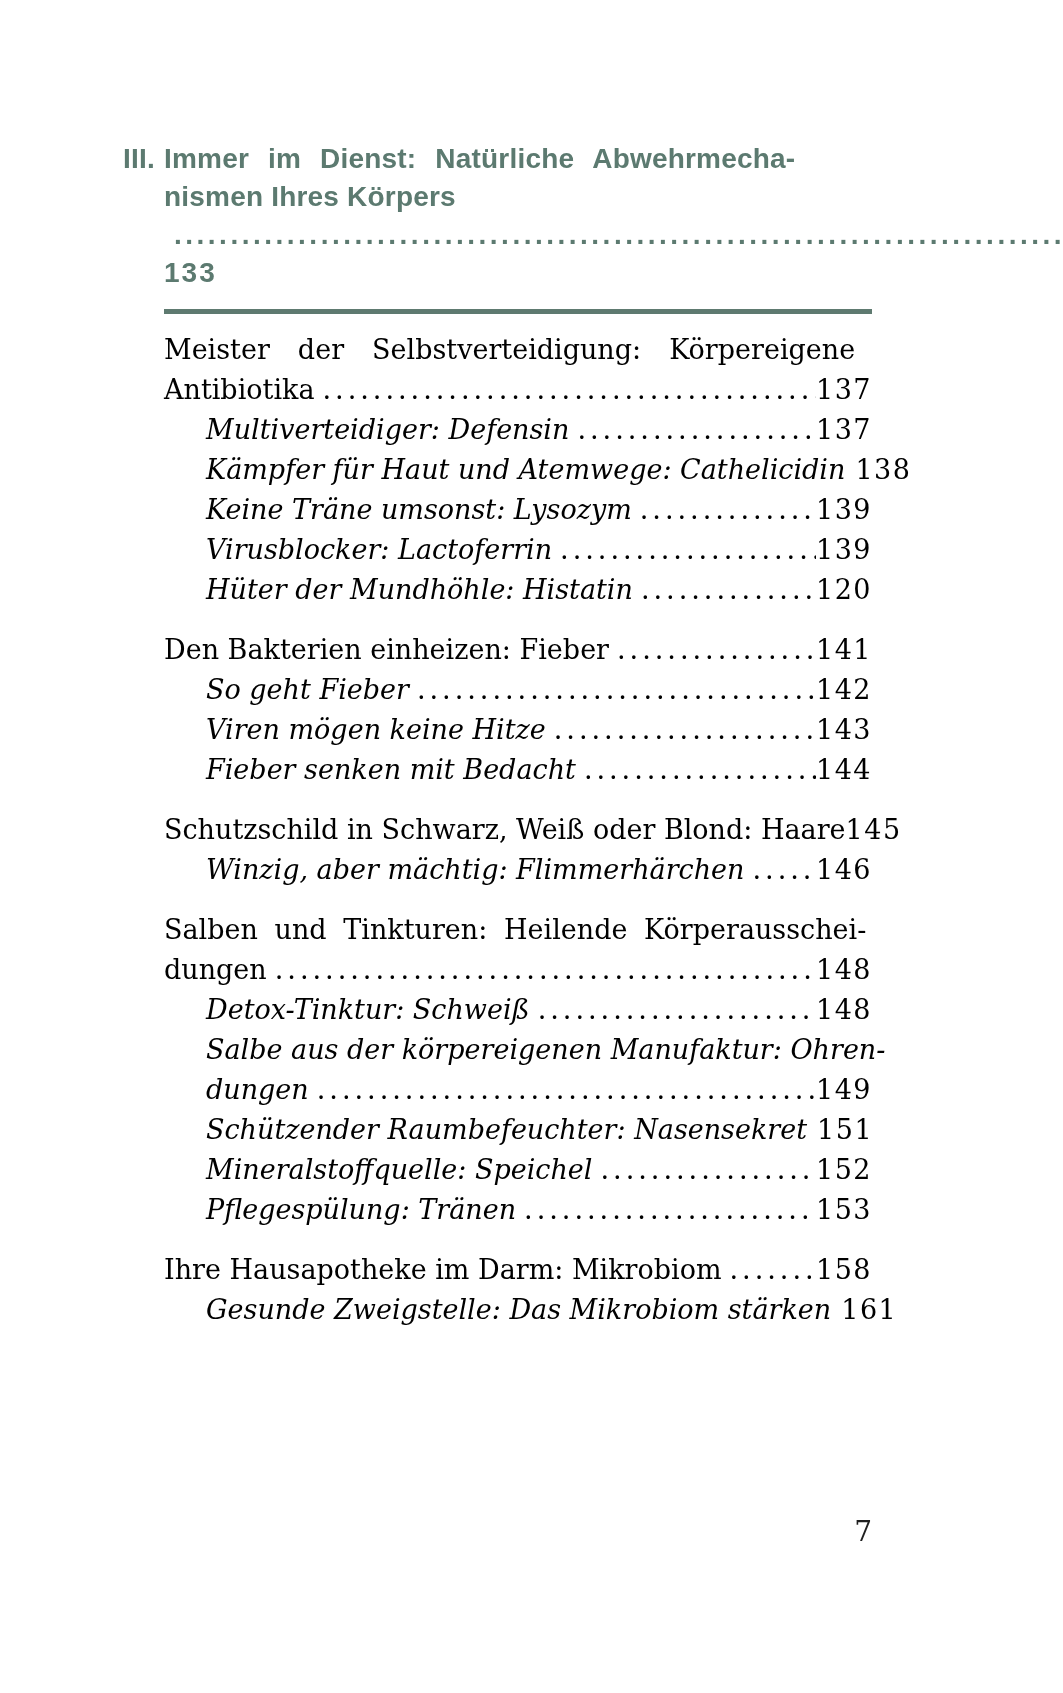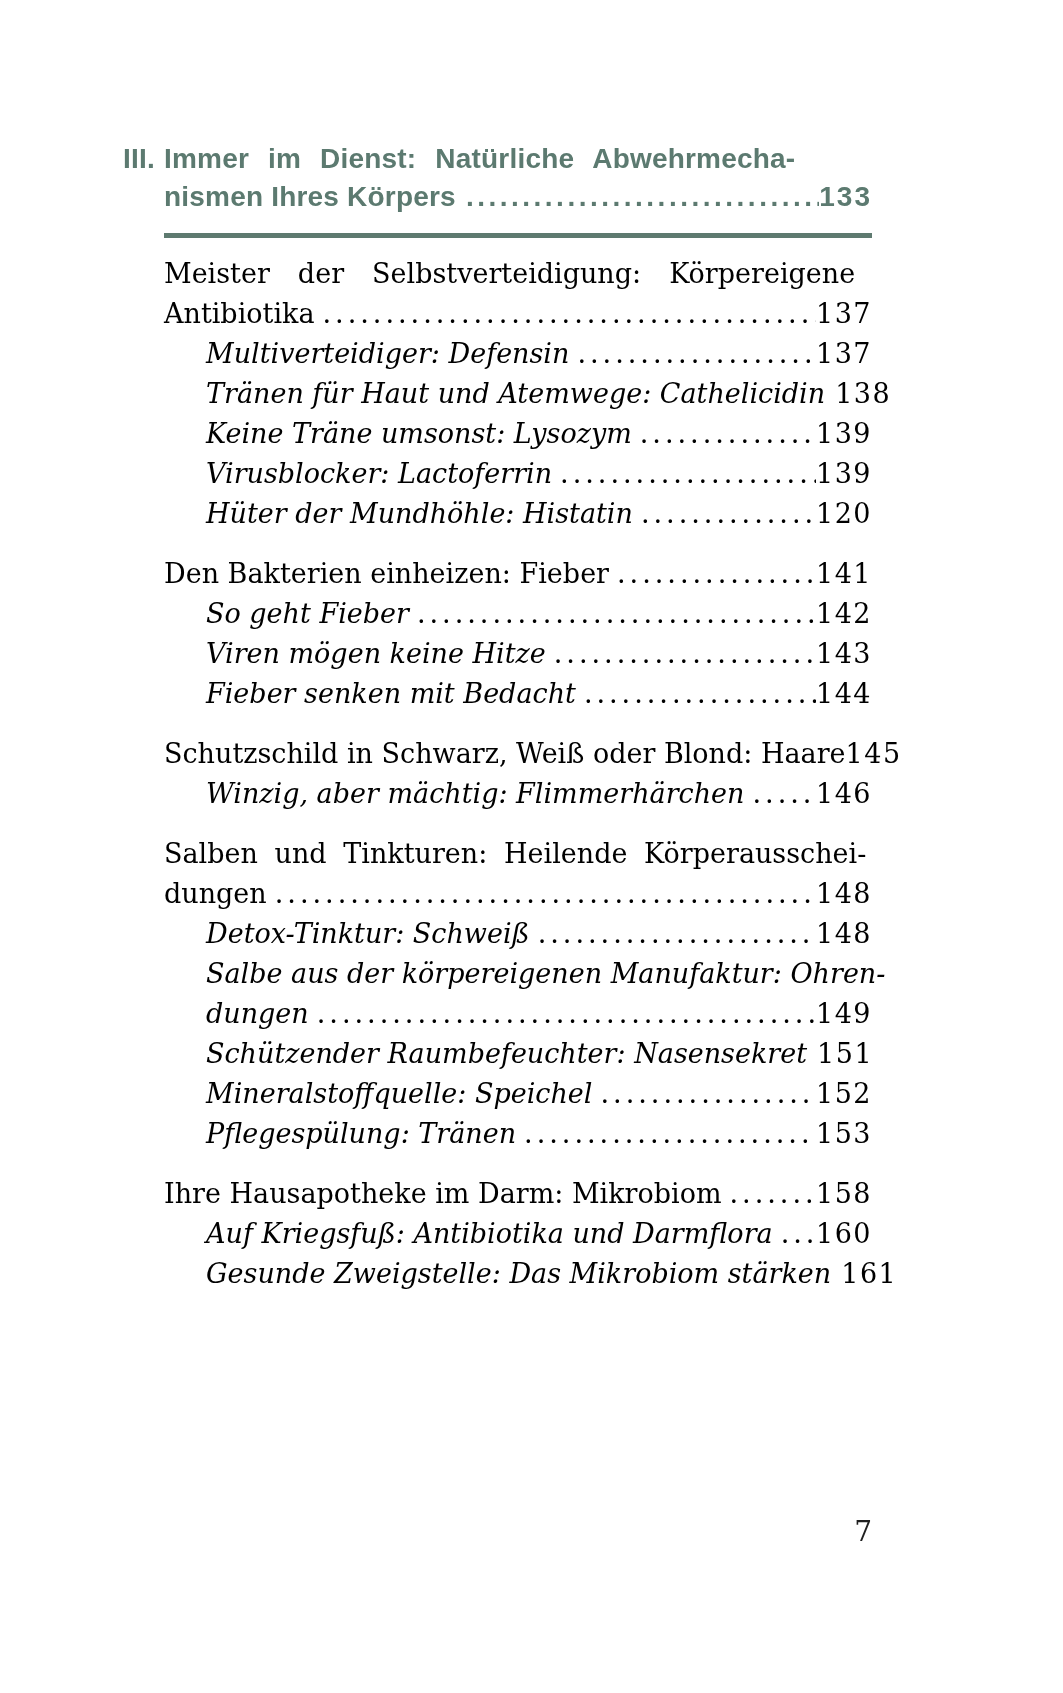--- a/index.html
+++ b/index.html
@@ -24,21 +24,21 @@
     font-size:28px;
     line-height:38px;
     color:#5c7a70;
     letter-spacing:0.2px;
   }
   .numeral{
     position:absolute;
     left:-41px;top:0;
   }
   .h-line1 .h-title{ word-spacing:11px; }
-  .h-line2{ display:flex; align-items:baseline; }
+  .h-line2{ display:flex; align-items:baseline;flex-direction:column; }
   .h-line2 .dots{ flex:1; overflow:hidden; white-space:nowrap; }
   .h-line2 .dots::after{
     content:"....................................................................................................";
     letter-spacing:3.5px; padding:0 6px 0 10px; font-weight:700;
   }
   .h-line2 .pagenum{ letter-spacing:2px; }
   
   .rule{
     height:5px;
     background:#5e7a70;
@@ -111,21 +111,21 @@
             <span class="label">Antibiotika</span>
             <span class="dots"></span>
             <span class="pagenum">137</span>
           </div>
           <div class="row lvl2">
             <span class="label">Multiverteidiger: Defensin</span>
             <span class="dots"></span>
             <span class="pagenum">137</span>
           </div>
           <div class="row lvl2">
-            <span class="label">Tränen für Haut und Atemwege: Cathelicidin</span>
+            <span class="label">Kämpfer für Haut und Atemwege: Cathelicidin</span>
             <span class="dots"></span>
             <span class="pagenum">138</span>
           </div>
           <div class="row lvl2">
             <span class="label">Keine Träne umsonst: Lysozym</span>
             <span class="dots"></span>
             <span class="pagenum">139</span>
           </div>
           <div class="row lvl2">
             <span class="label">Virusblocker: Lactoferrin</span>
@@ -210,25 +210,20 @@
             <span class="pagenum">153</span>
           </div>
         </div>
         <div class="group">
           <div class="row lvl1">
             <span class="label">Ihre Hausapotheke im Darm: Mikrobiom</span>
             <span class="dots"></span>
             <span class="pagenum">158</span>
           </div>
           <div class="row lvl2">
-            <span class="label">Auf Kriegsfuß: Antibiotika und Darmflora</span>
-            <span class="dots"></span>
-            <span class="pagenum">160</span>
-          </div>
-          <div class="row lvl2">
             <span class="label">Gesunde Zweigstelle: Das Mikrobiom stärken</span>
             <span class="dots"></span>
             <span class="pagenum">161</span>
           </div>
         </div>
       </div>
 
   </div>
 
   <div class="folio">7</div>

